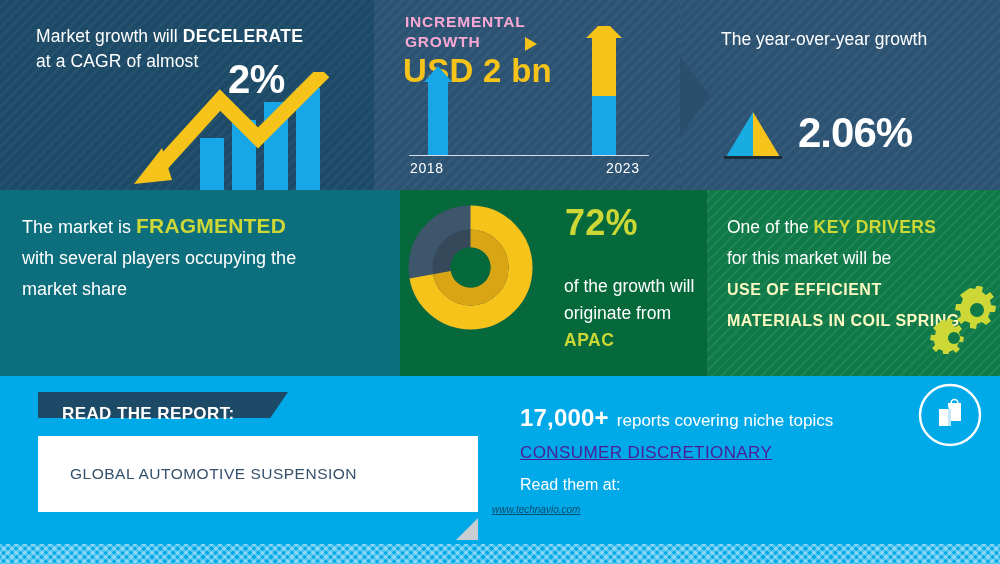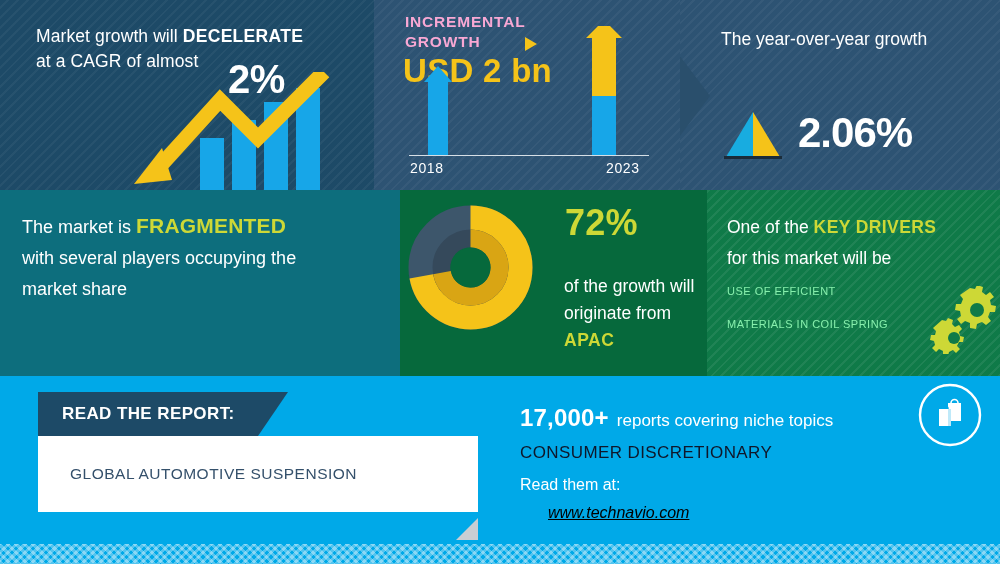--- a/index.html
+++ b/index.html
@@ -78,55 +78,55 @@
   .p5-pct{ position:absolute; left:165px; top:12px;
            color:#cdd836; font-size:36px; font-weight:700; letter-spacing:.2px; }
   .p5-text{ position:absolute; left:164px; top:55px; width:150px;
             color:#ffffff; font-size:17.5px; line-height:27px;margin-top:28px; }
   .p5-text .apac{ color:#cdd836; font-weight:700; letter-spacing:.5px; }
   .donut{ position:absolute; left:8px; top:15px; width:125px; height:125px; }
 
   .p6-text{ position:absolute; left:20px; top:22px; width:275px;
             color:#ffffff; font-size:17.5px; line-height:31px; }
   .p6-text .hl{ color:#cdd836; font-weight:700; letter-spacing:.4px; }
-  .p6-text .hl2{ color:#86efac; font-weight:400; letter-spacing:.5px; font-size:11px; }
+  .p6-text .hl2{ color:#fef9c3; font-weight:700; letter-spacing:.5px; font-size:16px; }
   .gears{ position:absolute; right:4px; bottom:22px; width:72px; height:68px; }
 
   
   #p7{ left:0; top:376px; width:1000px; height:188px; background:#00a9e8; }
   .bottom-hatch{ position:absolute; left:0; bottom:0; width:1000px; height:20px;
                  background:#00a9e8;
                  background-image:
                    repeating-linear-gradient(45deg, rgba(255,255,255,.33) 0 3px, rgba(0,0,0,0) 3px 6px),
                    repeating-linear-gradient(-45deg, rgba(255,255,255,.33) 0 3px, rgba(0,0,0,0) 3px 6px);
   }
 
-  .ribbon{ position:absolute; left:38px; top:16px; width:250px; height:44px;
+  .ribbon{ position:absolute; left:38px; top:16px; width:250px; height:26px;
            background:#1d4a67;
            clip-path:polygon(0 0, 250px 0, 220px 44px, 0 44px); }
   .ribbon span{ position:absolute; left:24px; top:12px;
                 color:#ffffff; font-size:17px; font-weight:700; letter-spacing:.4px; }
   .ribbon-fold{ position:absolute; left:38px; top:60px; width:14px; height:13px;
                 background:#14405c; clip-path:polygon(0 0, 14px 0, 14px 13px); }
 
   .report-card{ position:absolute; left:38px; top:60px; width:440px; height:76px;
                 background:#ffffff;
                 clip-path:polygon(0 0, 440px 0, 440px 82px, 418px 104px, 0 104px); }
   .report-card .title{ position:absolute; left:32px; top:26px; width:380px;
                        color:#34506b; font-size:15.5px; line-height:24px; letter-spacing:.5px; }
   .card-corner{ position:absolute; left:456px; top:142px; width:22px; height:22px;
                 background:#c9ced3; clip-path:polygon(22px 0, 22px 22px, 0 22px); }
 
   .stat-row{ position:absolute; left:520px; top:28px; color:#ffffff; white-space:nowrap; }
   .stat-row .num{ font-size:24px; font-weight:700; letter-spacing:.2px; vertical-align:baseline; }
   .stat-row .cap{ font-size:17px; padding-left:8px; }
-  .sector{ position:absolute; left:520px; top:67px; color:#0f172a;
-           font-size:17px; letter-spacing:.4px; }
+  .sector{ position:absolute; left:520px; top:67px; color:#4c1d95;
+           font-size:17px; letter-spacing:.4px;text-decoration:underline; }
   .readthem{ position:absolute; left:520px; top:100px; color:#ffffff; font-size:16px; }
-  .siteurl{ position:absolute; left:548px; top:128px; color:#000000; font-size:16px;
+  .siteurl{ position:absolute; left:492px; top:128px; color:#0c4a6e; font-size:10px;
             font-style:italic; text-decoration:underline; }
 
   .bagcircle{ position:absolute; left:917px; top:382px; width:66px; height:66px; }
 </style>
 </head>
 <body>
 
 <div class="infographic">
 
   <div class="panel" id="p1">

